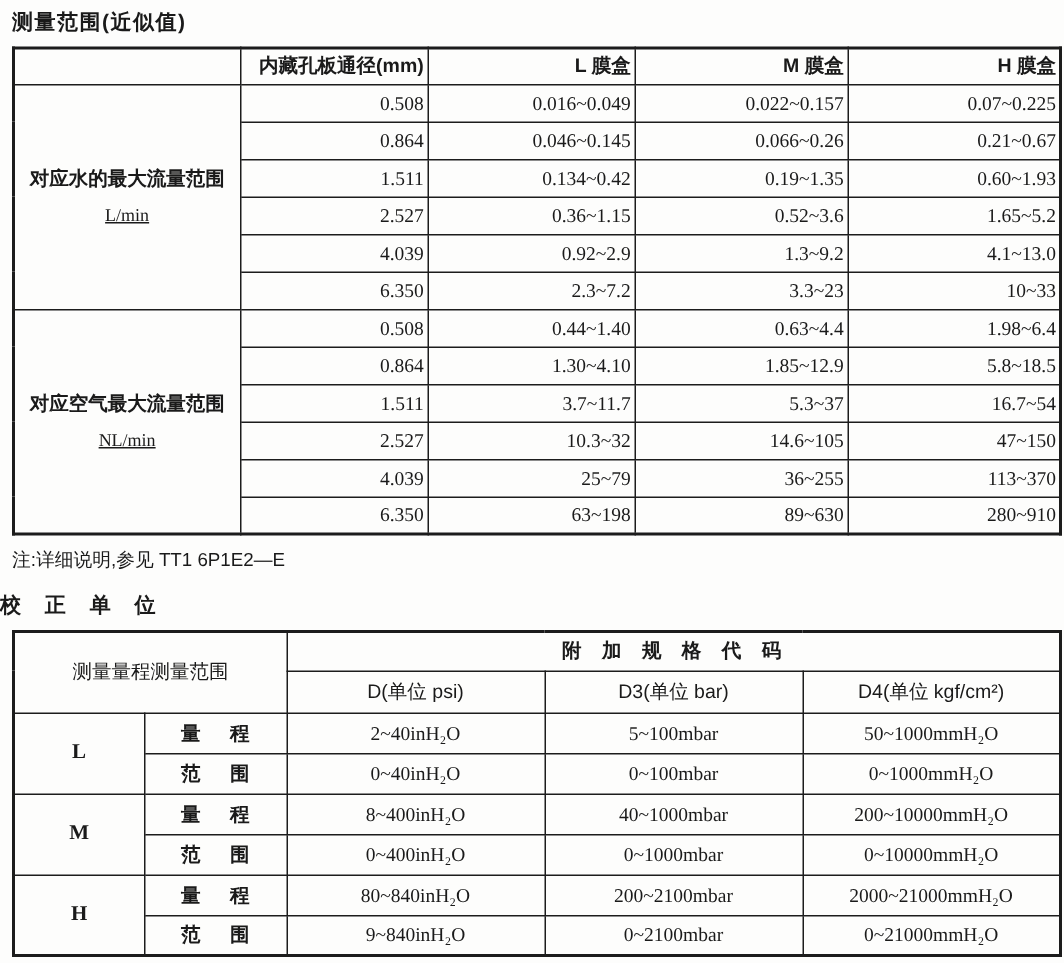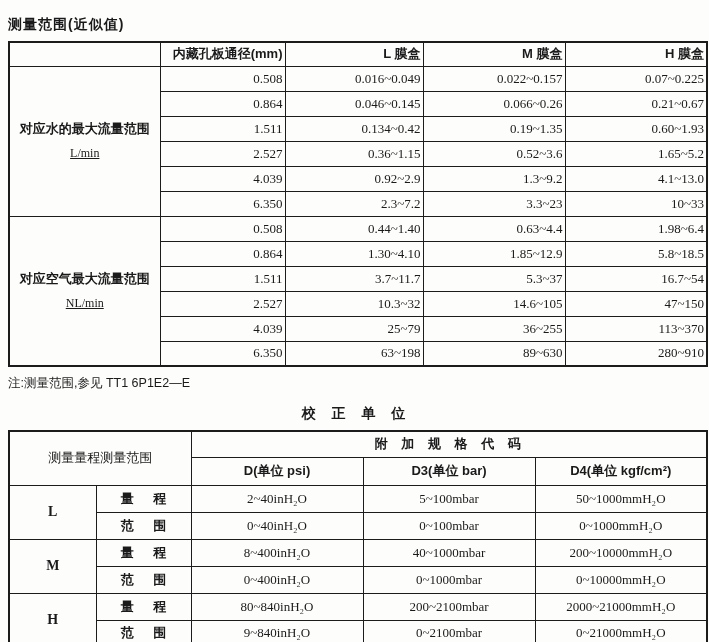--- a/index.html
+++ b/index.html
@@ -4,21 +4,21 @@
 <style>
   * { box-sizing: border-box; }
   html, body { margin: 0; padding: 0; }
   body {
     width: 709px; height: 642px;
     background: #fdfdfc;
     color: #1a1a1a;
     font-family: "Liberation Sans", sans-serif;
     overflow: hidden;
   }
-  .doc { position: relative; width: 709px; height: 642px; padding-top: 16px; }
+  .doc { position: relative; width: 709px; height: 642px; padding-top: 6px; }
 
   .title1 {
     margin: 0 0 7px 8px;
     font-size: 14px; font-weight: bold;
     letter-spacing: 1px;
   }
 
   table {
     border-collapse: collapse;
     margin-left: 8px;
@@ -52,29 +52,28 @@
     font-weight: normal; font-size: 12px; text-decoration: underline;
   }
 
   .note {
     margin: 8px 0 0 8px;
     font-size: 12.5px;
   }
 
   .title2 {
     margin-top: 13px;
-    text-align: center;
     font-size: 14px; font-weight: bold;
     word-spacing: 8px; letter-spacing: 2px;
   }
 
   table.t2 { margin-top: 7px; }
   .t2 th, .t2 td { font-size: 13px; }
   .t2 .hdr { font-weight: bold; height: 26px; }
-  .t2 .hdr2 { font-weight: bold; height: 28px; }
+  .t2 .hdr2 { font-weight: normal; height: 28px; }
   .t2 td { height: 27px; }
   .t2 td.num { font-family: "Liberation Serif", serif; }
   .t2 td.letter {
     font-family: "Liberation Serif", serif;
     font-weight: bold; font-size: 14px;
   }
   .t2 td.rl { font-weight: bold; word-spacing: 16px; }
   .t2 .corner { font-weight: normal; }
   .t2 .grp-hdr { font-weight: bold; word-spacing: 6px; letter-spacing: 2px; margin-left: 31px; }
 </style>
@@ -179,21 +178,21 @@
     </tr>
     <tr>
       <td class="num">6.350</td>
       <td class="num">63~198</td>
       <td class="num">89~630</td>
       <td class="num">280~910</td>
     </tr>
   </tbody>
     </table>
 
-  <div class="note">注:测量范围,参见 TT1 6P1E2—E</div>
+  <div class="note">注:详细说明,参见 TT1 6P1E2—E</div>
 
   <div class="title2">校 正 单 位</div>
 
   <table class="t2">
     <colgroup>
       <col style="width:87px">
         <col style="width:95px">
         <col style="width:172px">
         <col style="width:172px">
         <col style="width:172px">

